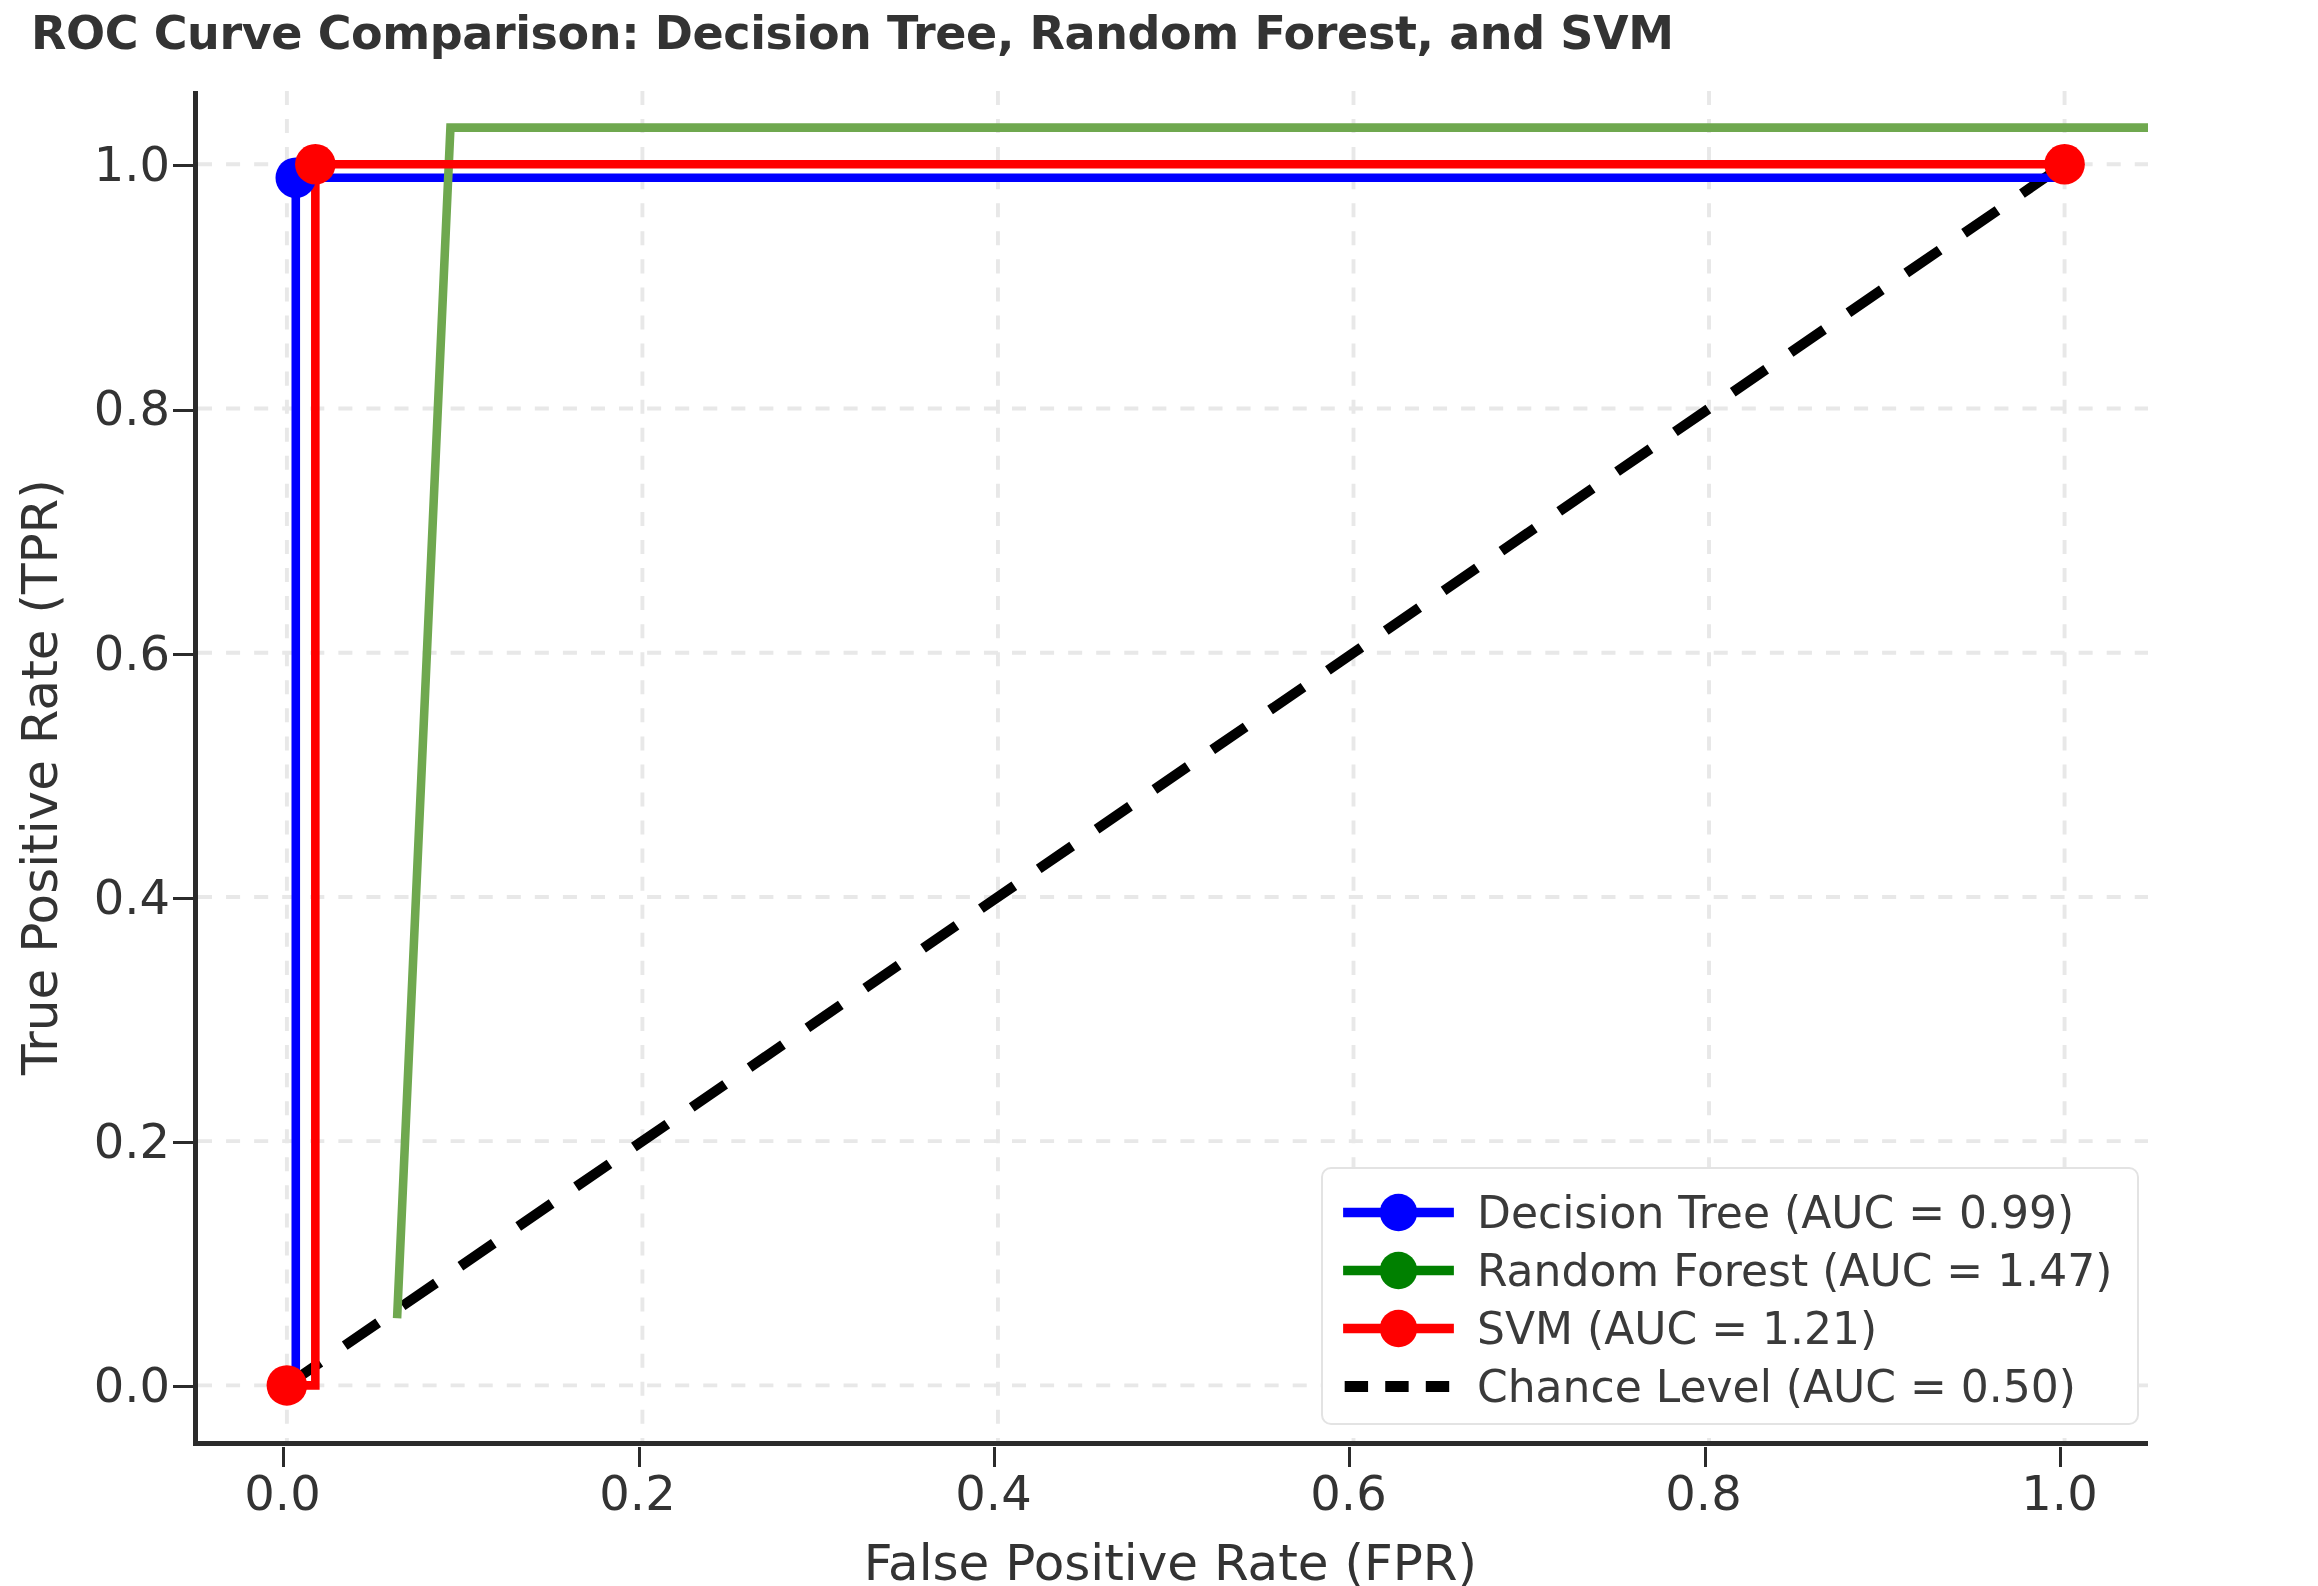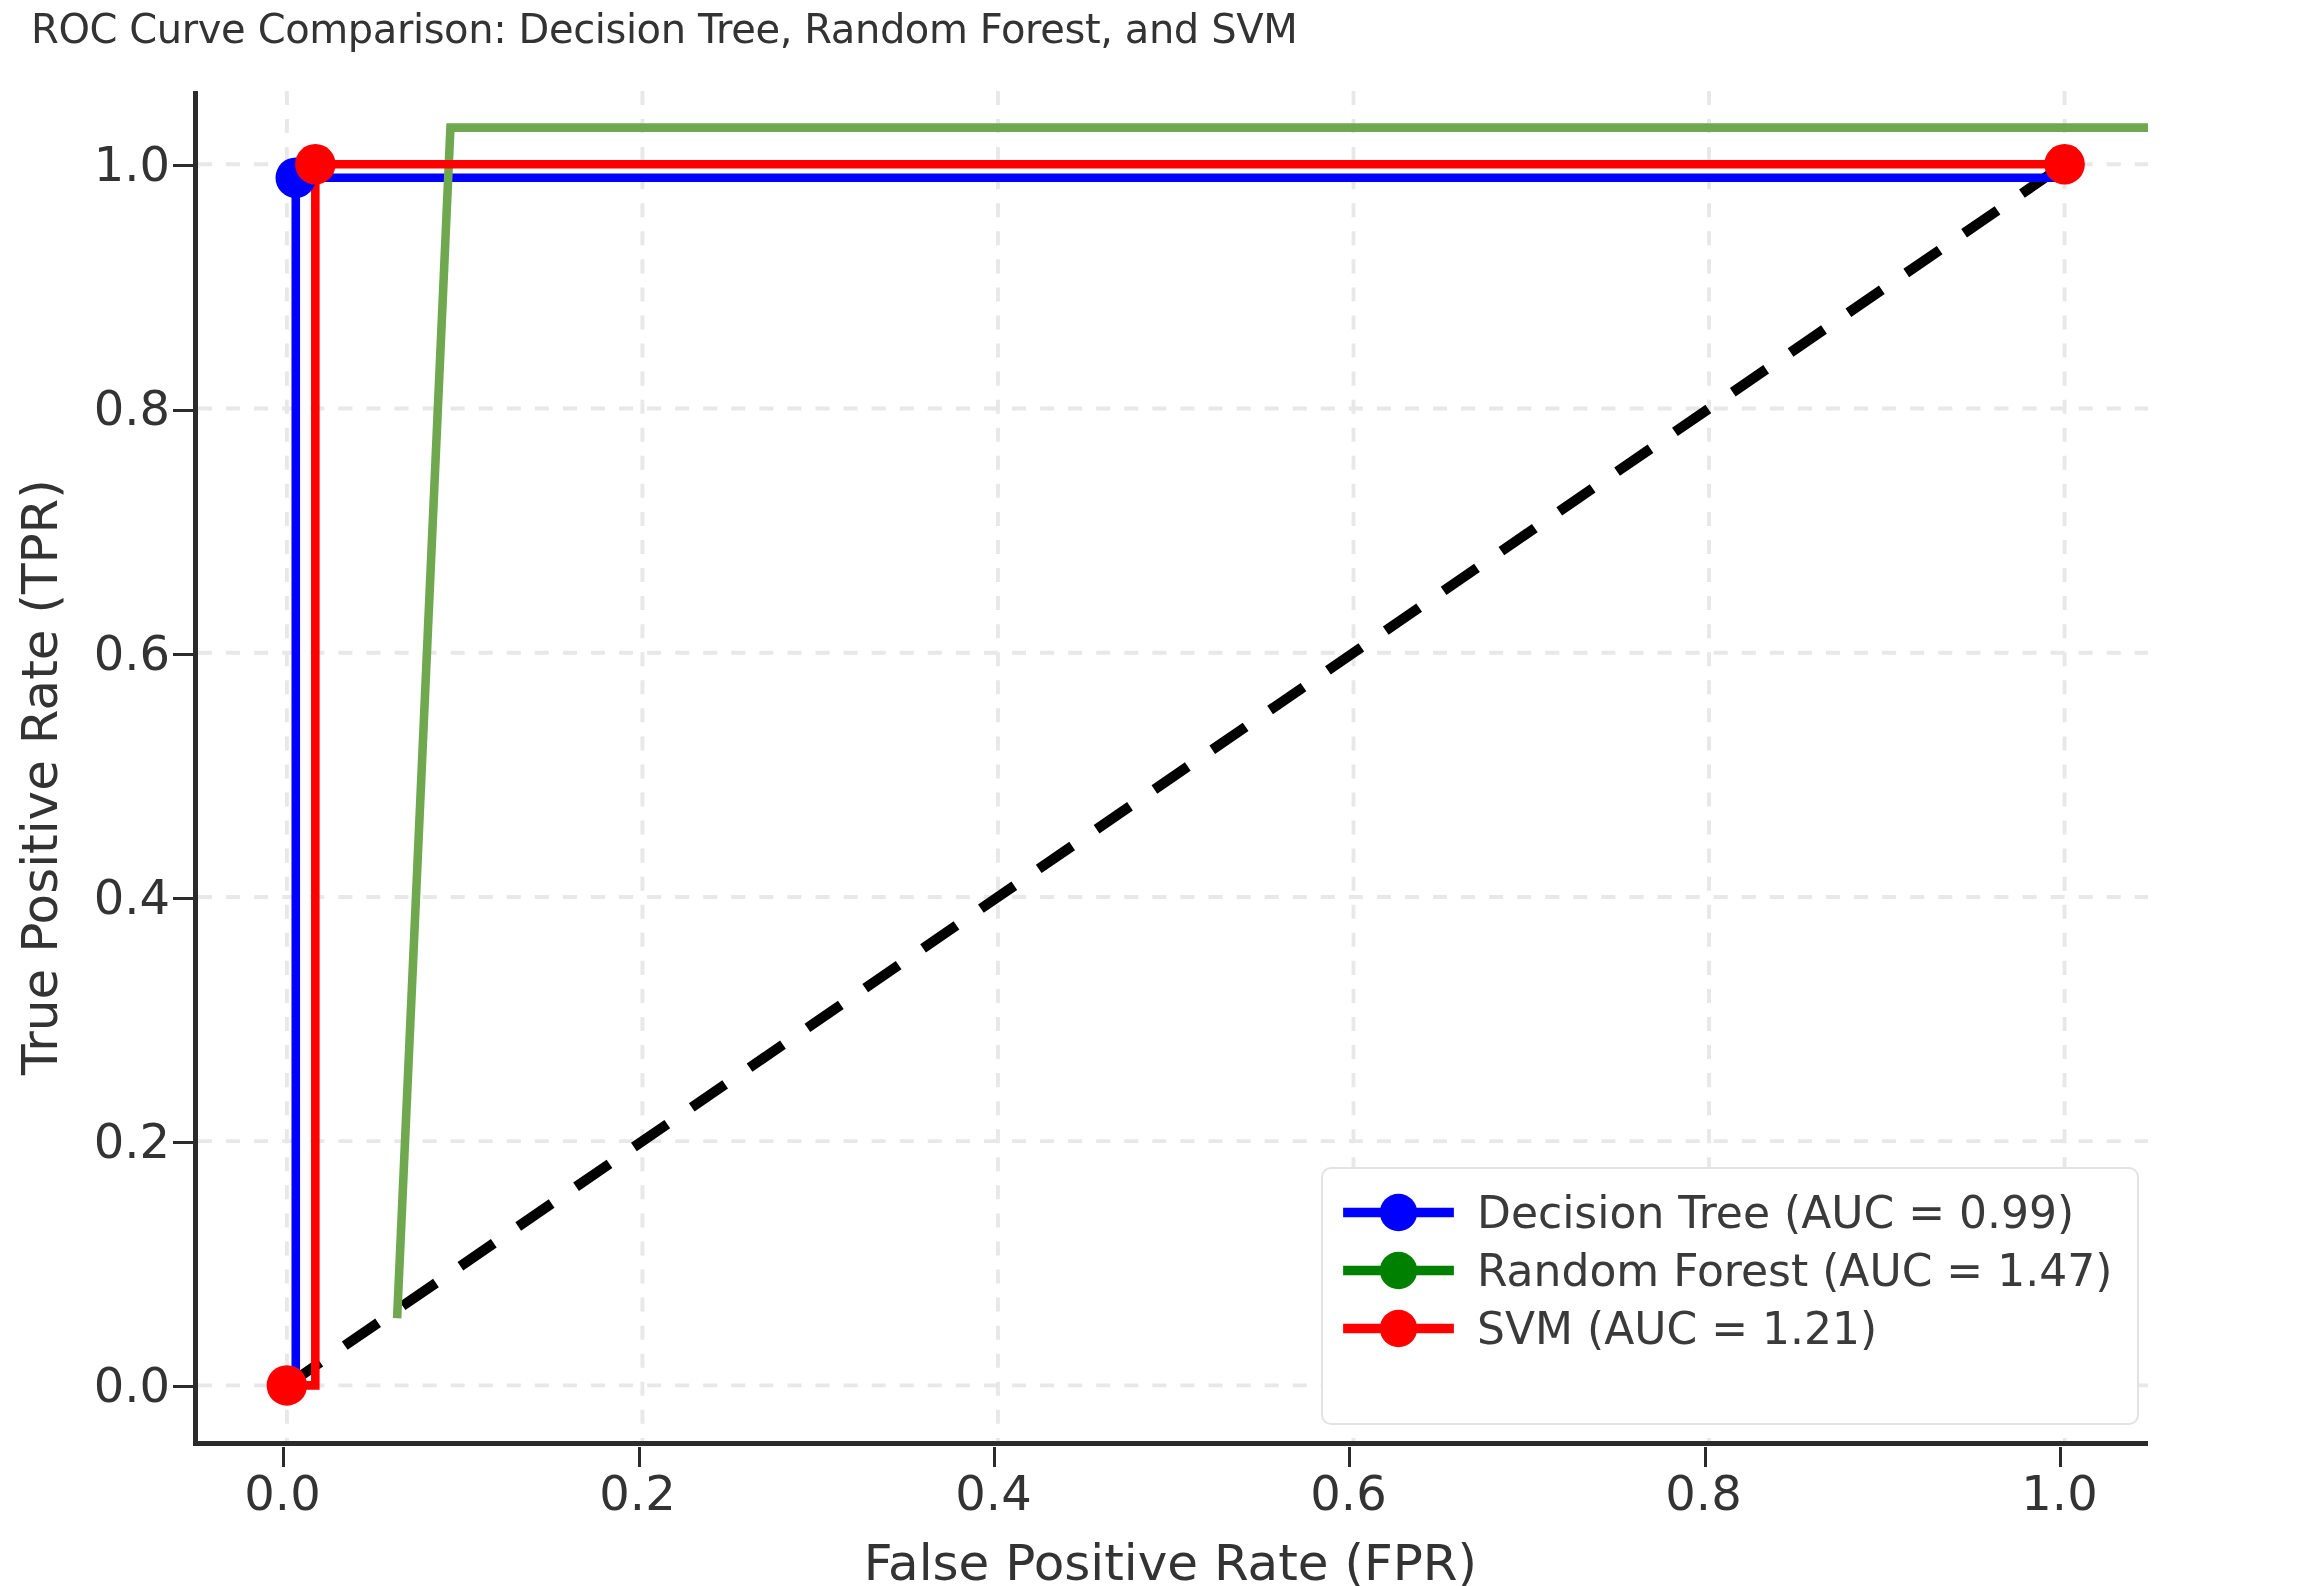--- a/index.html
+++ b/index.html
@@ -20,24 +20,25 @@
     height: 1587px;
     background: #ffffff;
   }
 
   
   #chart-title {
     position: absolute;
     left: 31px;
     top: 6.2px;
     width: 2260px;
-    font-size: 40px;
+    font-size: 46px;
     color: #333333;
     letter-spacing: -0.4px;
     white-space: nowrap;
+    font-weight: bold;
   }
 
   
   #plot-area {
     position: absolute;
     left: 193px;
     top: 91px;
     width: 1955px;
     height: 1355px;
     box-sizing: border-box;
@@ -259,16 +260,24 @@
       </div>
       <div class="legend-row">
         <span class="legend-swatch">
           <svg width="117" height="39" viewBox="0 0 150 50">
             <line x1="4" y1="25" x2="146" y2="25" stroke="#ff0000" stroke-width="12"></line>
             <circle cx="75" cy="25" r="24" fill="#ff0000"></circle>
           </svg>
         </span>
         <span class="legend-label">SVM (AUC = 1.21)</span>
       </div>
+      <div class="legend-row">
+        <span class="legend-swatch">
+          <svg width="117" height="39" viewBox="0 0 150 50">
+            <line x1="6" y1="25" x2="144" y2="25" stroke="#000000" stroke-width="14" stroke-dasharray="30 22"></line>
+          </svg>
+        </span>
+        <span class="legend-label">Chance Level (AUC = 0.50)</span>
+      </div>
     </div>
 
 </div>
 
 
 </body></html>

